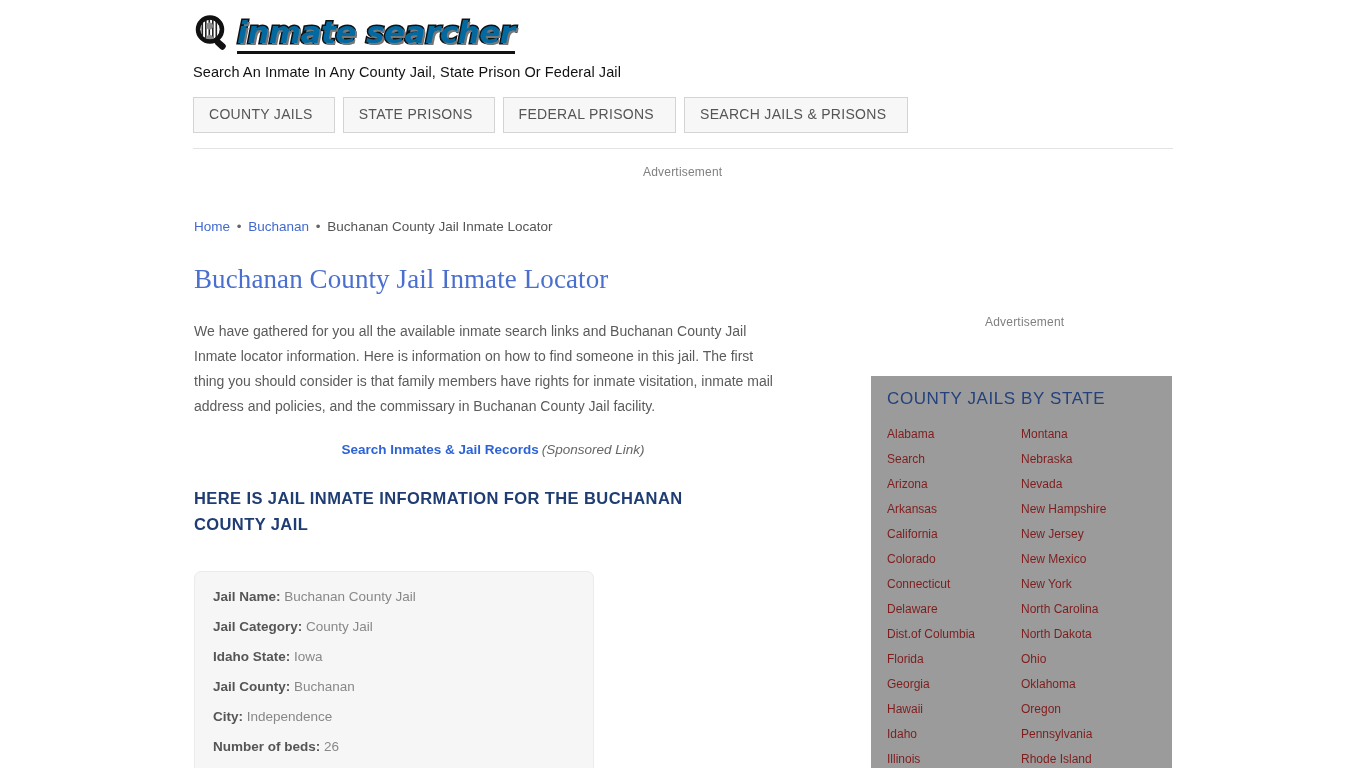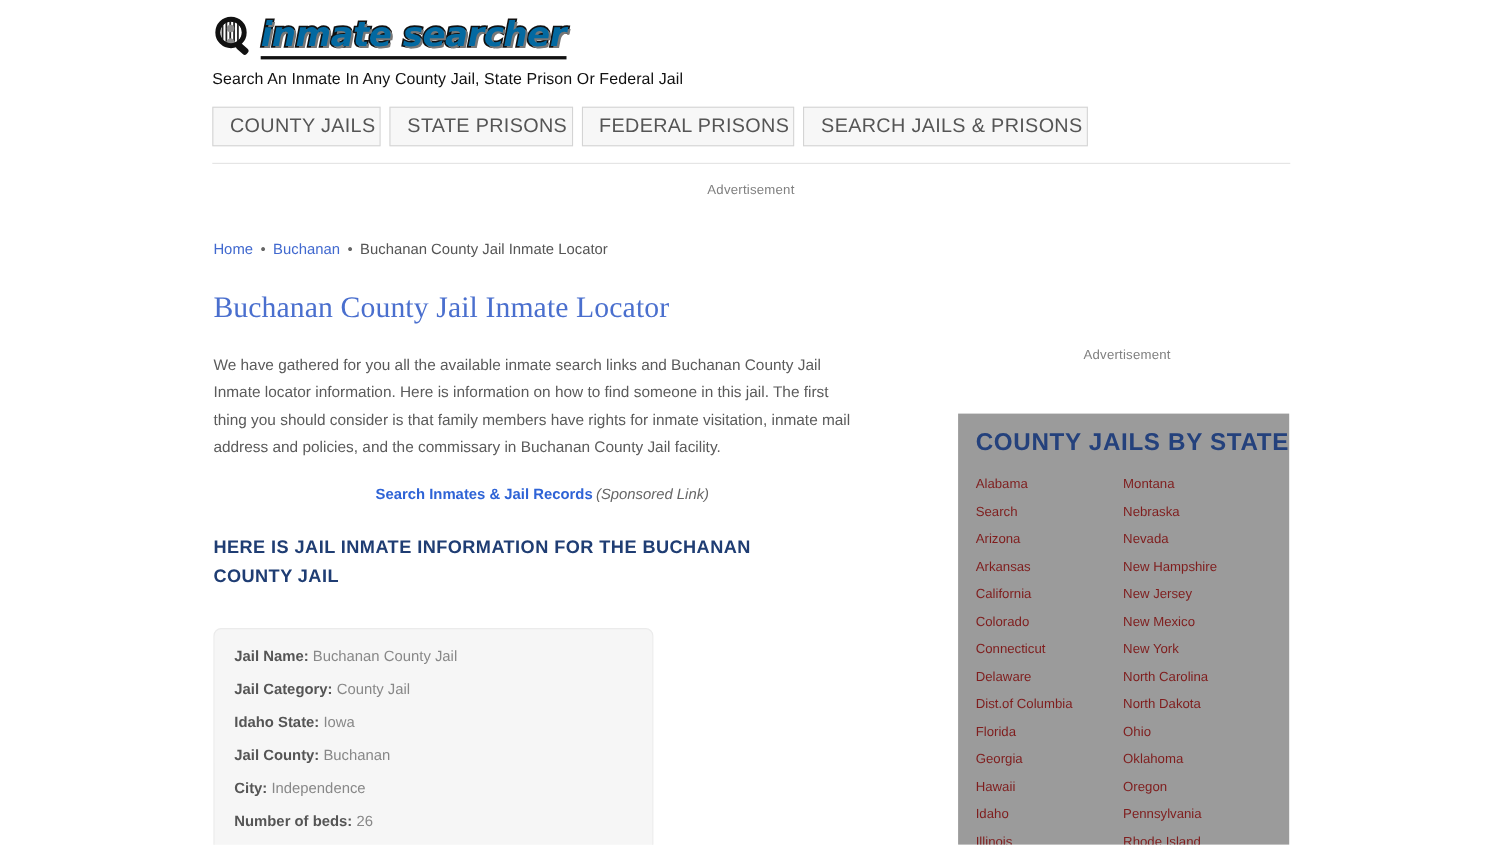--- a/index.html
+++ b/index.html
@@ -39,23 +39,23 @@
     letter-spacing: 0.1px;
     white-space: nowrap;
   }
 
   
   .nav { position: absolute; left: 193px; top: 97px; display: flex; gap: 8px; }
   .nav-btn {
     background: #f7f7f7;
     border: 1px solid #d4d4d4;
     color: #555555;
-    font-size: 18px;
+    font-size: 14px;
     letter-spacing: 0.3px;
-    padding: 9px 4px 10px 15px;
+    padding: 9px 21px 10px 15px;
     line-height: 15px;
     cursor: pointer;
     white-space: nowrap;
   }
   .divider {
     position: absolute; left: 193px; top: 148px;
     width: 980px; height: 1px; background: #e3e3e3;
   }
 
   
@@ -141,22 +141,22 @@
   
   .sidebar-widget {
     position: absolute;
     left: 871px; top: 376px;
     width: 301px; height: 392px;
     background: #9b9b9b;
     padding: 13px 16px 0 16px;
     overflow: hidden;
   }
   .widget-title {
-    font-size: 22px;
-    font-weight: bold;
+    font-size: 17px;
+    font-weight: normal;
     color: #24417c;
     letter-spacing: 0.6px;
     text-transform: uppercase;
     margin: 0 0 13px 0;
     white-space: nowrap;
   }
   .state-cols { display: flex; }
   .state-col { width: 134px; }
   .state-link {
     display: block;

